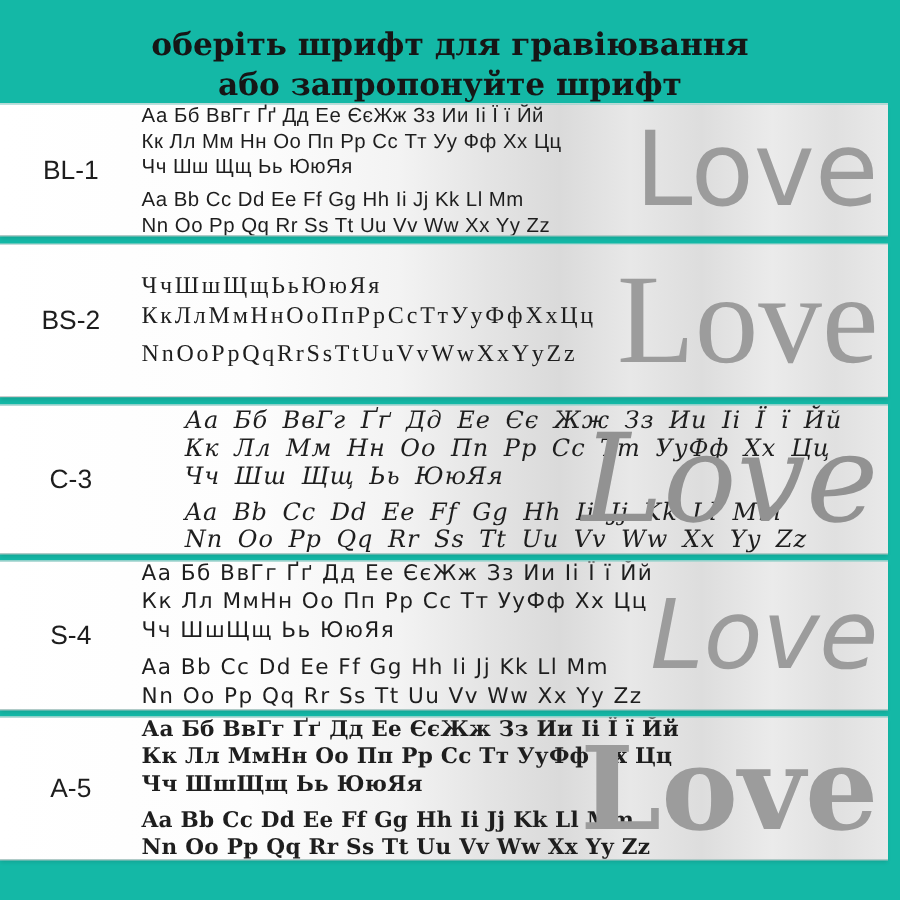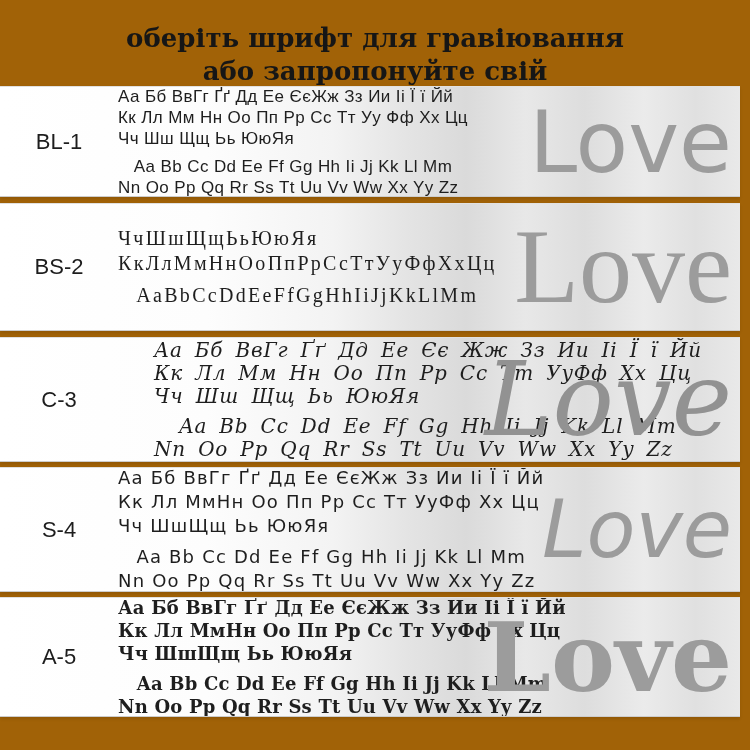--- a/index.html
+++ b/index.html
@@ -1,17 +1,17 @@
 <!DOCTYPE html>
 <html><head>
 <meta charset="utf-8">
 <style>
   html,body{margin:0;padding:0;background:#ffffff;}
   .stage{
-    position:relative;width:750px;height:750px;background:#a16207;overflow:hidden;
+    position:relative;width:750px;height:750px;background:#14b8a6;overflow:hidden;
     font-family:"Liberation Sans",sans-serif;
   }
   .title{
     position:absolute;top:22px;left:0;width:750px;text-align:center;
     font-family:"DejaVu Serif",serif;font-weight:bold;
     font-size:26px;line-height:33px;color:#161616;
   }
   .band{
     position:absolute;left:0;width:740px;overflow:hidden;
     background:linear-gradient(90deg,
@@ -31,21 +31,21 @@
     position:absolute;left:0;top:0;bottom:0;width:118px;
     display:flex;align-items:center;justify-content:center;
     font-family:"Liberation Sans",sans-serif;font-size:22px;color:#1d1d1d;
   }
   .alpha{
     position:absolute;left:118px;top:0;bottom:0;
     display:flex;flex-direction:column;justify-content:center;
     color:#1e1e1e;
   }
   .alpha div{white-space:pre;}
-  .lat{margin-top:7px;text-align:center;}
+  .lat{margin-top:7px;}
   .love{
     position:absolute;right:8px;top:0;bottom:0;
     display:flex;align-items:center;color:#9c9c9c;
   }
 
   .r1 .alpha{font-family:"Liberation Sans",sans-serif;font-size:17px;line-height:21px;letter-spacing:0.4px;}
   .r1 .love{font-family:"DejaVu Sans",sans-serif;font-size:86px;}
 
   .r2 .alpha{font-family:"Liberation Serif",serif;font-size:20px;line-height:25px;letter-spacing:2.3px;}
   .r2 .love{font-family:"Liberation Serif",serif;font-size:106px;}
@@ -59,41 +59,41 @@
   .r5 .alpha{font-family:"DejaVu Serif",serif;font-weight:bold;font-size:18px;line-height:23px;letter-spacing:0.2px;}
   .r5 .love{font-family:"DejaVu Serif",serif;font-weight:bold;font-size:96px;}
 </style>
 </head>
 <body>
 
 <div class="stage">
 
   <div class="title">
     <div>оберіть шрифт для гравіювання</div>
-    <div>або запропонуйте свій</div>
+    <div>або запропонуйте шрифт</div>
   </div>
 
   <div class="band r1">
     <div class="label">BL-1</div>
     <div class="alpha">
       <div>Аа Бб ВвГг Ґґ Дд Ее ЄєЖж Зз Ии Іі Ї ї Йй</div>
       <div>Кк Лл Мм Нн Оо Пп Рр Сс Тт Уу Фф Хх Цц</div>
       <div>Чч Шш Щщ Ьь ЮюЯя</div>
       <div class="lat">Aa Bb Cc Dd Ee Ff Gg Hh Ii Jj Kk Ll Mm</div>
       <div>Nn Oo Pp Qq Rr Ss Tt Uu Vv Ww Xx Yy Zz</div>
     </div>
     <div class="love">Love</div>
   </div>
 
   <div class="band r2">
     <div class="label">BS-2</div>
     <div class="alpha">
       <div>ЧчШшЩщЬьЮюЯя</div>
       <div>КкЛлМмНнОоПпРрСсТтУуФфХхЦц</div>
-      <div class="lat">AaBbCcDdEeFfGgHhIiJjKkLlMm</div>
+      <div class="lat">NnOoPpQqRrSsTtUuVvWwXxYyZz</div>
     </div>
     <div class="love">Love</div>
   </div>
 
   <div class="band r3">
     <div class="label">C-3</div>
     <div class="alpha">
       <div>Аа Бб ВвГг Ґґ Дд Ее Єє Жж Зз Ии Іі Ї ї Йй</div>
       <div>Кк Лл Мм Нн Оо Пп Рр Сс Тт УуФф Хх Цц</div>
       <div>Чч Шш Щщ Ьь ЮюЯя</div>

